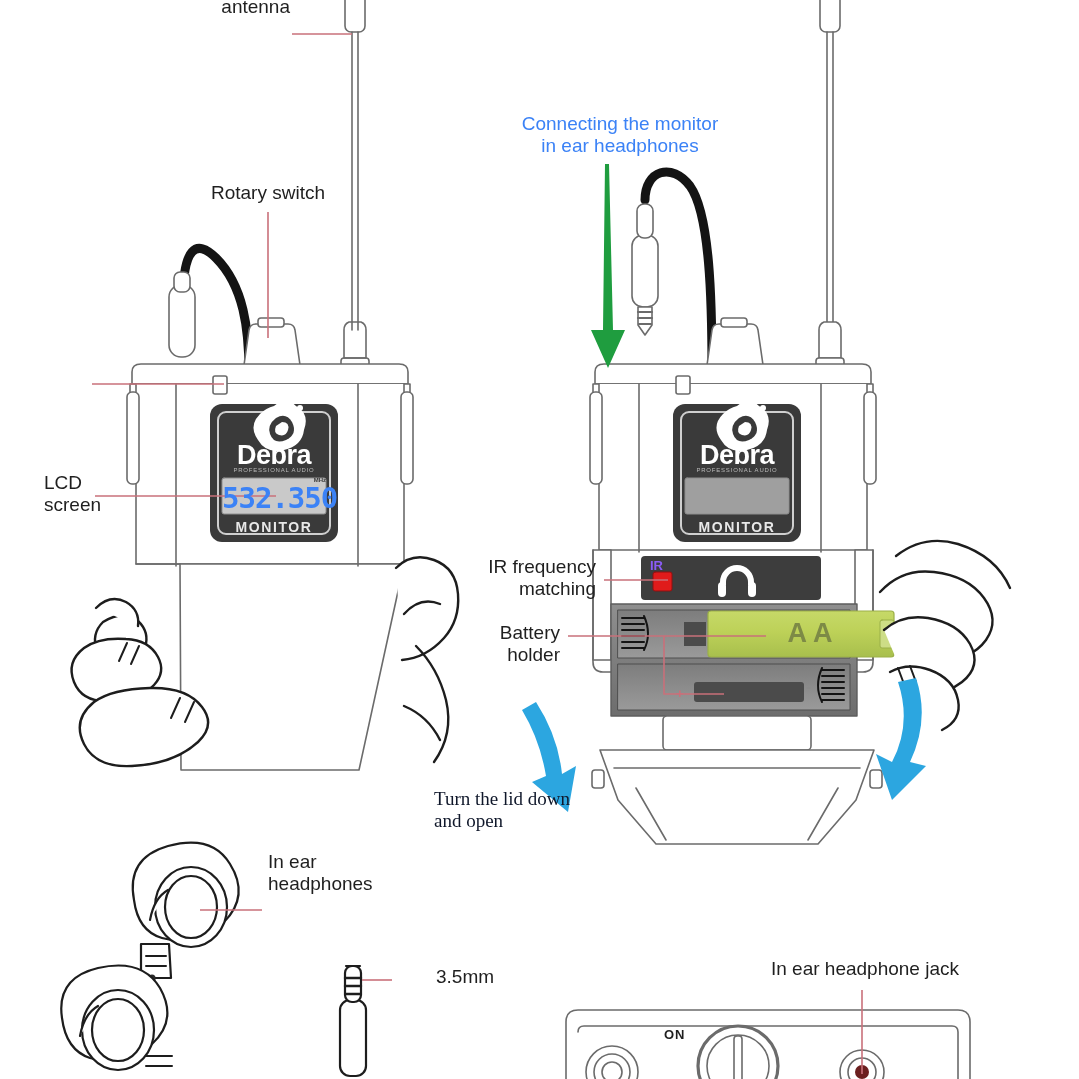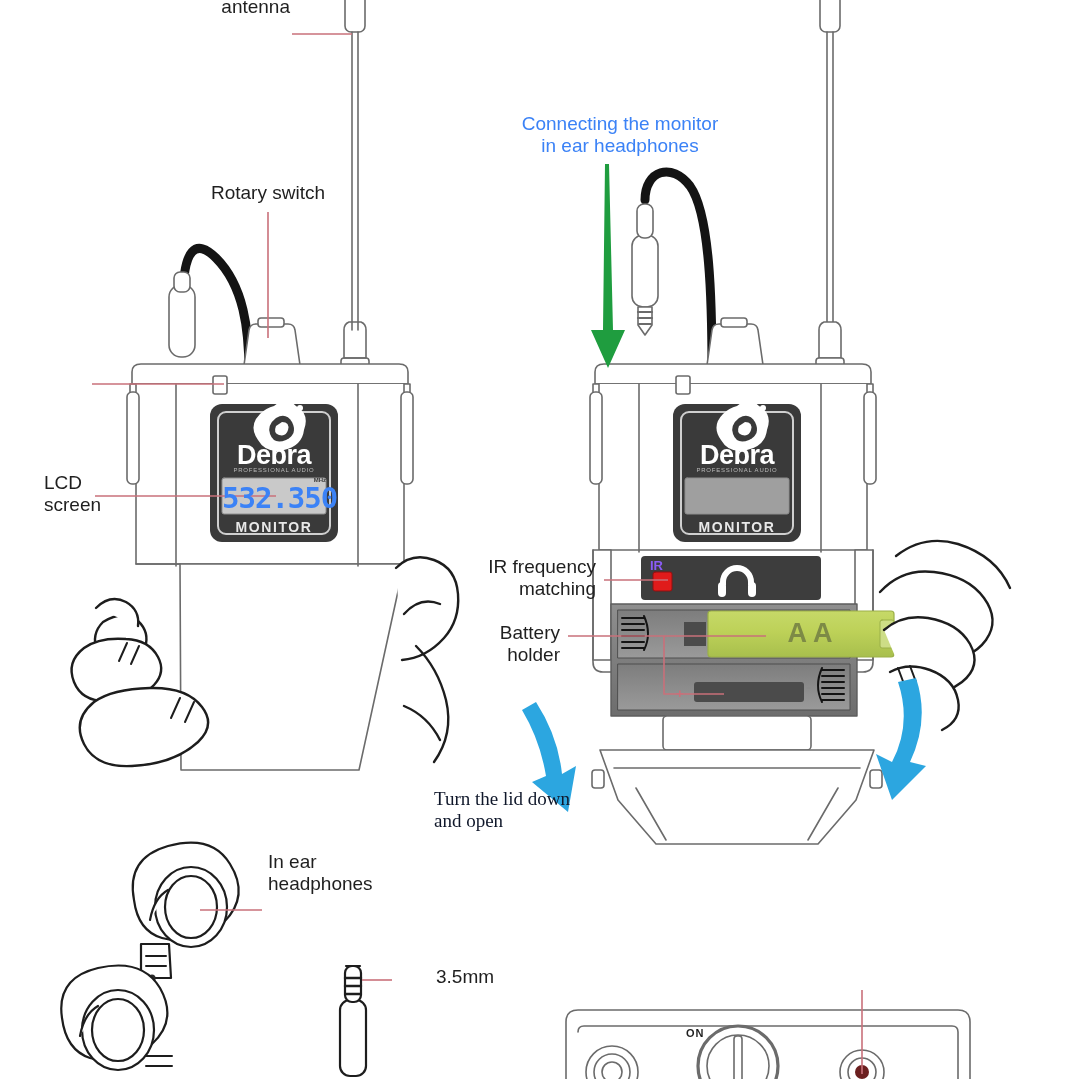--- a/index.html
+++ b/index.html
@@ -288,22 +288,23 @@
 in ear headphones</div>
 
   <div class="lbl blue" style="left:434px;top:788px;width:220px;">Turn the lid down
 and open</div>
 
   <div class="lbl" style="left:268px;top:851px;width:180px;">In ear
 headphones</div>
 
   <div class="lbl" style="left:396px;top:966px;width:120px;margin-left:40px;">3.5mm</div>
 
-
-  <div class="lbl" style="left:664px;top:1027px;font-size:11px;font-weight:bold;letter-spacing:1px;margin-left:22px;">ON</div>
+  <div class="lbl c" style="left:700px;top:958px;width:330px;">In ear headphone jack</div>
+
+  <div class="lbl" style="left:664px;top:1027px;font-size:13px;font-weight:bold;letter-spacing:1px;">ON</div>
 
   <div style="position:absolute;left:210px;top:440px;width:128px;text-align:center;
               color:#fff;font-size:27px;font-weight:bold;letter-spacing:-0.5px;">Debra</div>
   <div class="tiny" style="position:absolute;left:210px;top:467px;width:128px;text-align:center;
               color:#b9b9b9;font-size:6px;letter-spacing:0.8px;transform:scaleY(0.9);">PROFESSIONAL AUDIO</div>
   <div style="position:absolute;left:222px;top:481px;width:104px;text-align:center;
               color:#3b82f6;font-size:29px;font-weight:bold;letter-spacing:-1px;
               font-family:'DejaVu Sans Mono','Liberation Mono',monospace;">532.350</div>
   <div style="position:absolute;left:292px;top:477px;width:34px;text-align:right;
               color:#3a3a3a;font-size:6px;font-weight:bold;">MHz</div>

